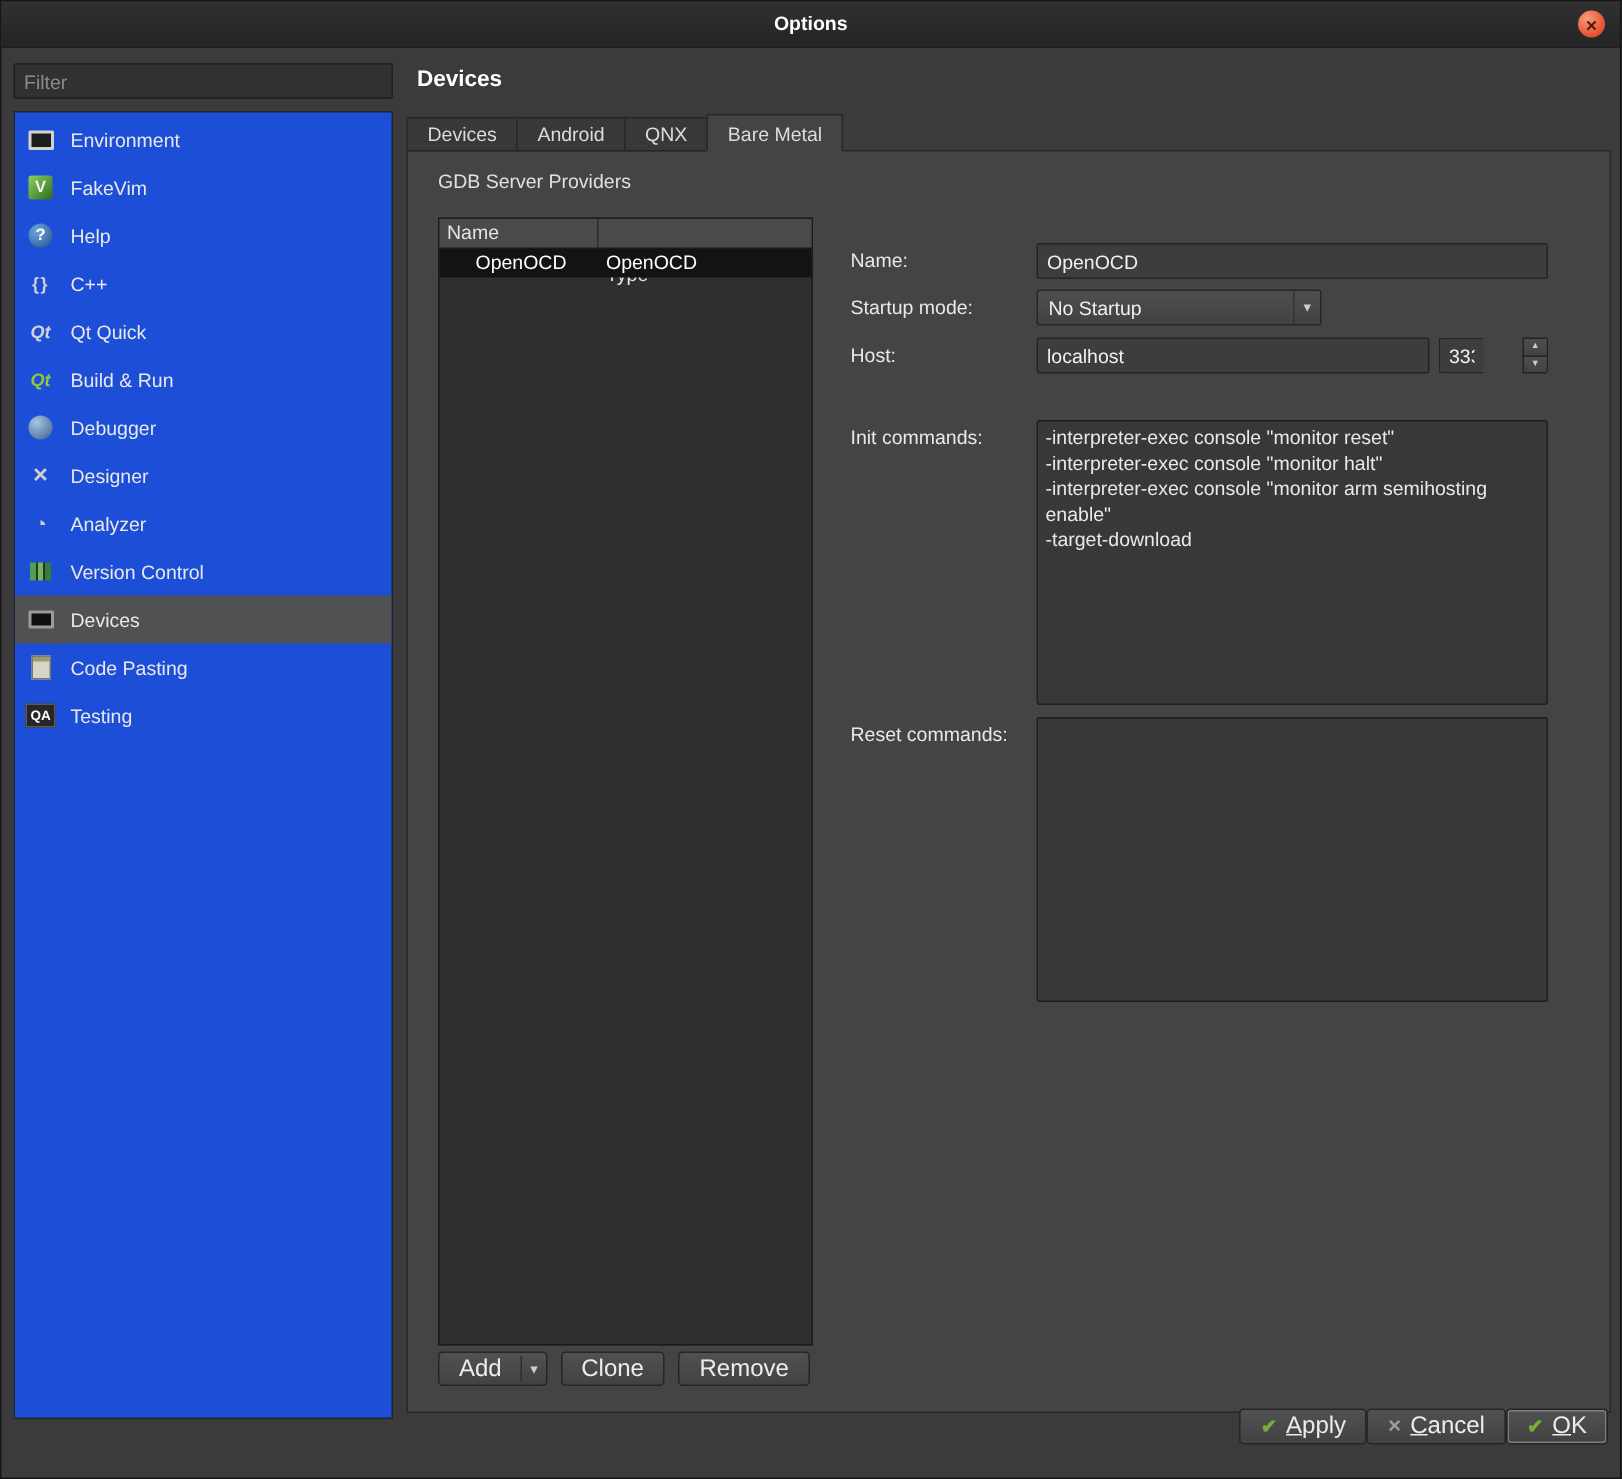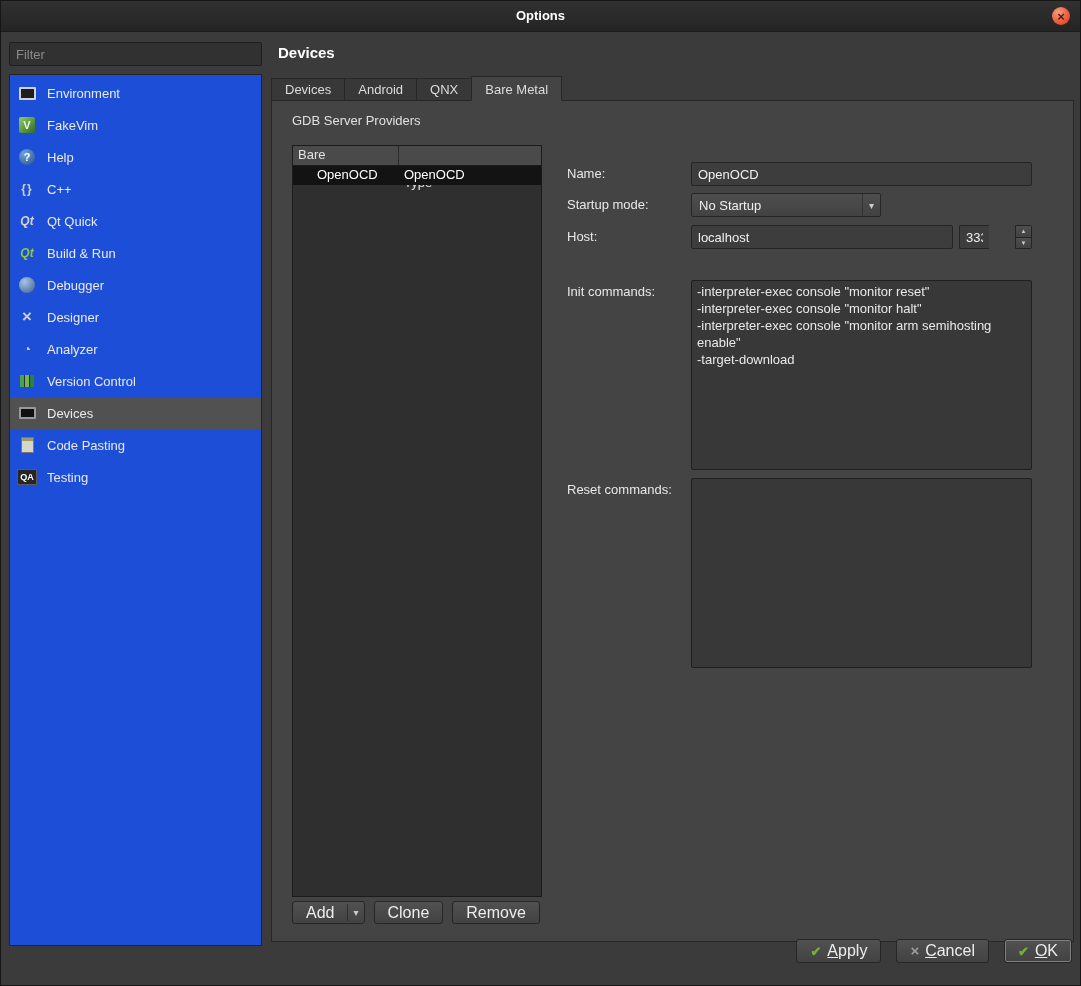--- a/index.html
+++ b/index.html
@@ -95,21 +95,21 @@
   .spin-btns{width:17px;display:flex;flex-direction:column;border:1px solid #242424;box-sizing:border-box;border-radius:0 2px 2px 0;}
   .spin-up,.spin-down{flex:1;background:linear-gradient(#4e4e4e,#424242);display:flex;align-items:center;justify-content:center;color:#cccccc;}
   .spin-up{border-bottom:1px solid #242424;}
   .spin-up::before{content:'▲';font-size:6px;}
   .spin-down::before{content:'▼';font-size:6px;}
   .tarea{position:absolute;box-sizing:border-box;background:#383838;border:1px solid #1f1f1f;border-radius:2px;
     color:#e9e9e9;padding:2px 5px;font-family:"Liberation Sans",sans-serif;font-size:13px;line-height:17px;
     resize:none;outline:none;}
 
   
-  .footer{position:absolute;right:8px;top:938px;display:flex;gap:15px;justify-content:center;}
+  .footer{position:absolute;right:8px;top:938px;display:flex;justify-content:center;}
   .footer .btn{height:24px;}
   .check-icon::before{content:'✔';color:#72b135;font-size:13px;font-weight:bold;}
   .x-icon::before{content:'×';color:#9c9c9c;font-size:15px;font-weight:bold;line-height:1;}
   .btn-ok{box-shadow:inset 0 0 0 1px #808080;}
   u{text-decoration:underline;}
 </style>
 </head>
 <body>
 
 <div class="window">
@@ -183,21 +183,21 @@
     <div class="tab">Android</div>
     <div class="tab">QNX</div>
     <div class="tab selected">Bare Metal</div>
   </div>
 
   <div class="panel">
     <div class="group-title">GDB Server Providers</div>
 
     <div class="ptable">
       <div class="thead">
-        <div class="th th-name">Bare</div>
+        <div class="th th-name">Name</div>
         <div class="th th-type">Type</div>
       </div>
       <div class="trow">
         <div class="td-name">OpenOCD</div>
         <div class="td-type">OpenOCD</div>
       </div>
     </div>
 
     <div class="tbl-btns">
       <div class="btn btn-split">

